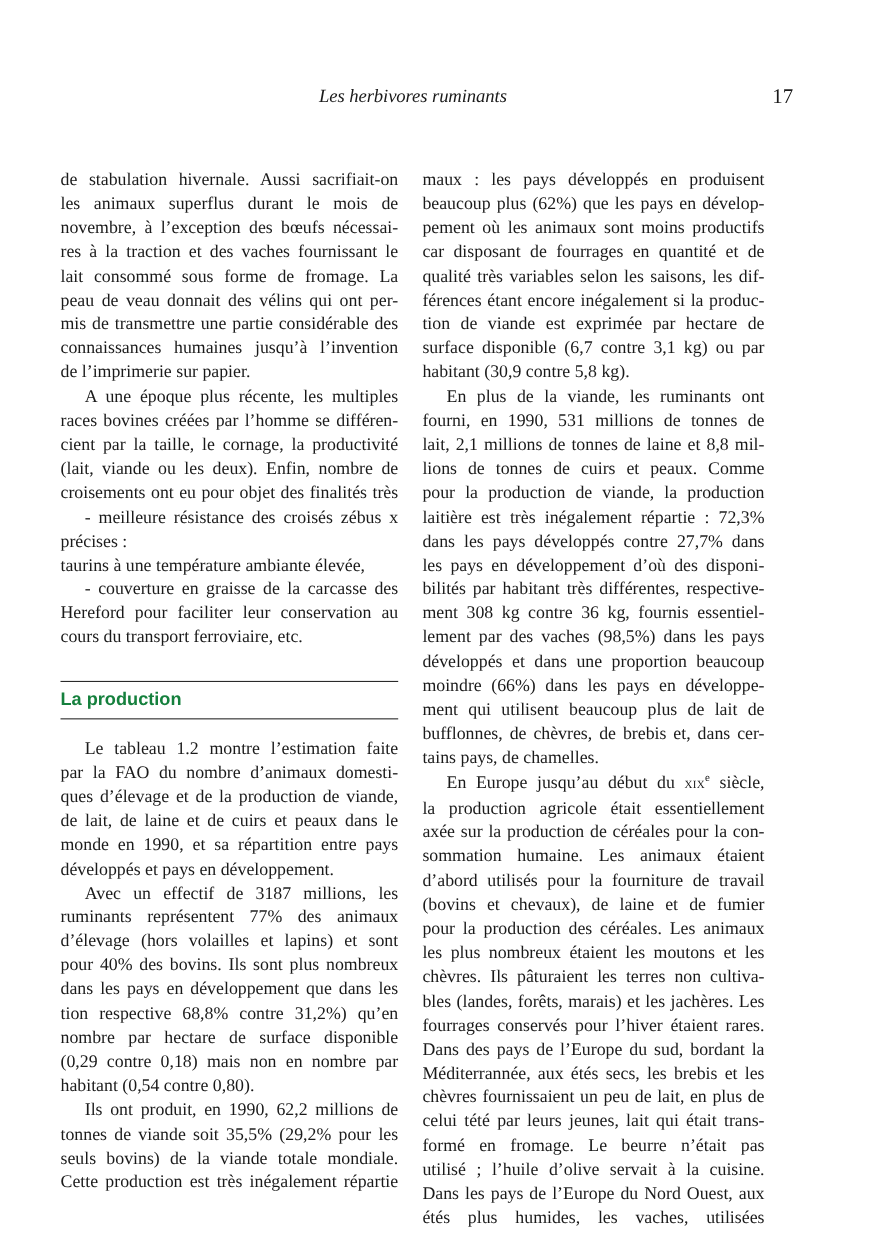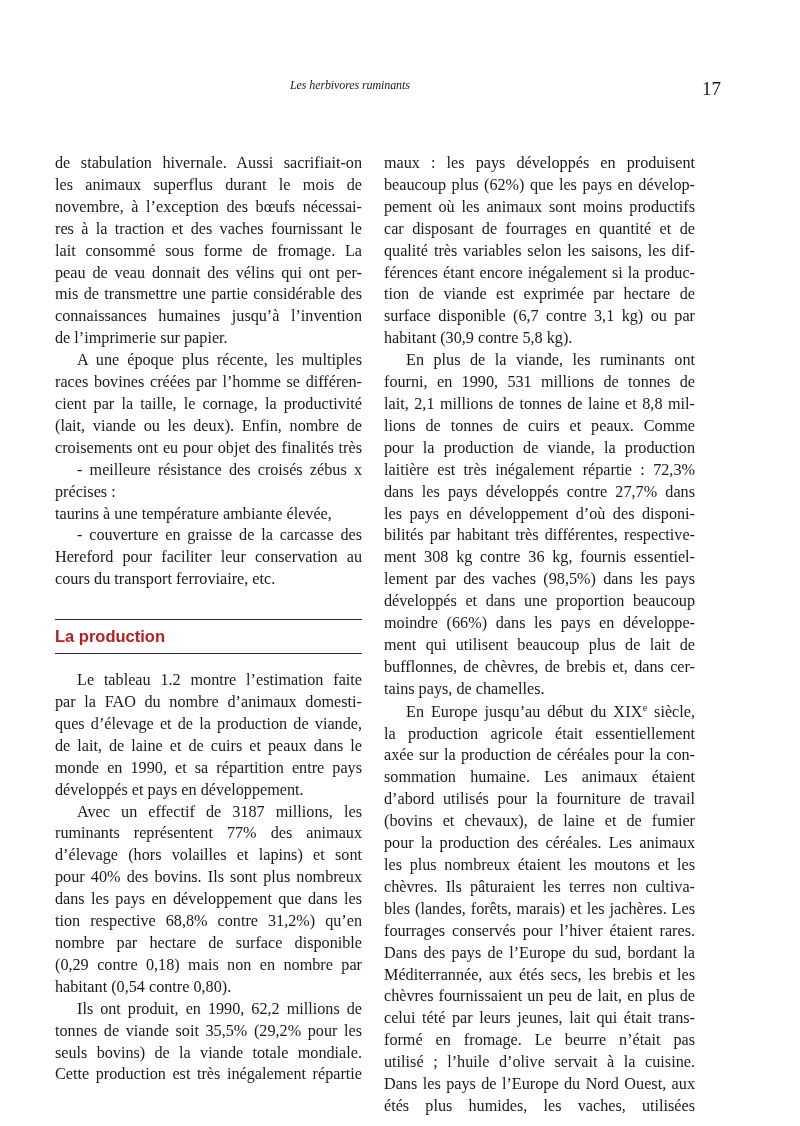--- a/index.html
+++ b/index.html
@@ -6,21 +6,21 @@
     body {
       width: 800px; height: 1126px; position: relative; overflow: hidden;
       font-family: "Liberation Serif", "DejaVu Serif", serif;
       color: #1a1a1a;
     }
     .running-head {
       position: absolute; top: 78px; left: 0; width: 800px; height: 26px;
     }
     .running-title {
       position: absolute; left: 290px; top: 0;
-      font-style: italic; font-size: 12px; letter-spacing: -0.1px;
+      font-style: italic; font-size: 17px; letter-spacing: -0.1px;
     }
     .page-number {
       position: absolute; left: 702px; top: 0; font-size: 19px;
     }
     .col {
       position: absolute; top: 153px; font-size: 16.2px; line-height: 21.9px;
       text-align: justify; hyphens: none;
     }
     .col-left { left: 55px; width: 307px; }
     .col-right { left: 384px; width: 311px; }
@@ -30,24 +30,24 @@
     .line { display: block; text-align: justify; text-align-last: justify; white-space: nowrap; }
     .line.last { text-align-last: left; }
     .line.ind { padding-left: 22px; }
     .section {
       margin-top: 28px; margin-bottom: 16px;
     }
     .section .rule { height: 0; border-top: 1.6px solid #2a2a2a; }
     .section .heading {
       font-family: "Liberation Sans", "DejaVu Sans", sans-serif;
       font-weight: bold; font-size: 16.5px; line-height: 20px;
-      padding: 6px 0 7px 0; color: #b91c1c;
+      padding: 6px 0 7px 0; color: #15803d;
     }
     sup { font-size: 10px; line-height: 0; }
-    .smallcaps { font-size: 16px; letter-spacing: 0.3px; }
+    .smallcaps { font-size: 10px; letter-spacing: 0.3px; }
   </style>
 </head>
 <body>
 
 <div class="running-head">
   <span class="running-title">Les herbivores ruminants</span>
   <span class="page-number">17</span>
 </div>
 
 <div class="col col-left">

